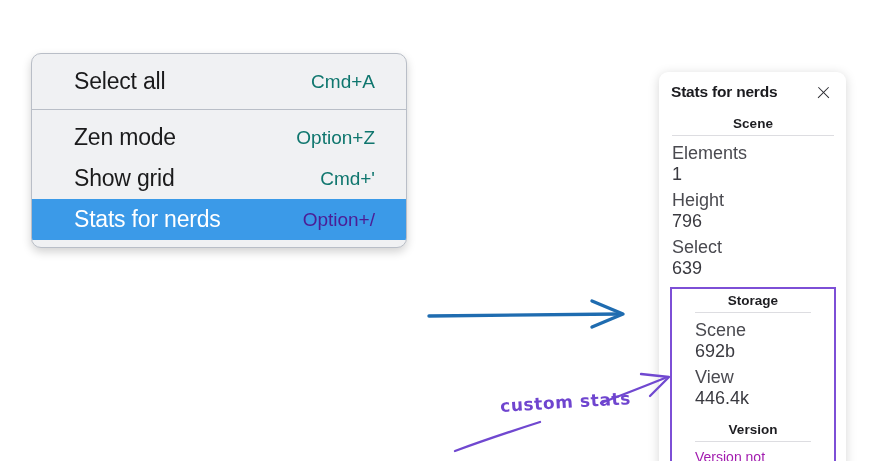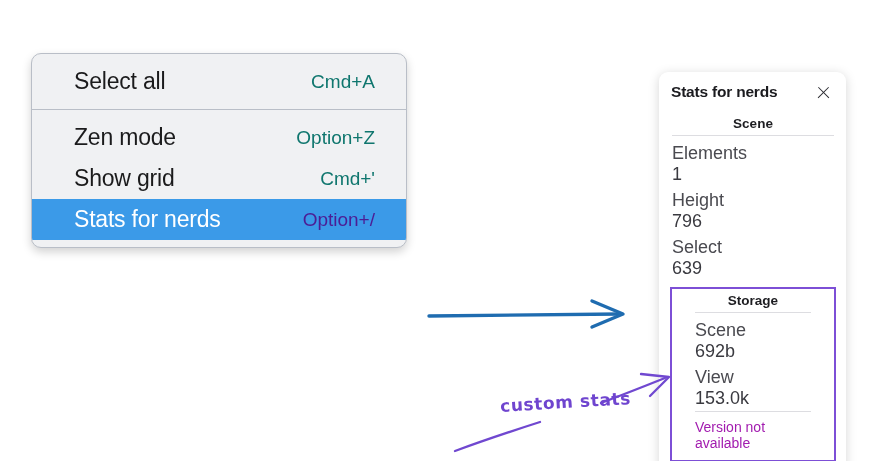--- a/index.html
+++ b/index.html
@@ -226,25 +226,26 @@
   <div class="sp-highlight">
     <div>
       <div class="sp-section-title">Storage</div>
       <div class="sp-divider"></div>
       <div class="sp-row">
         <span>Scene</span>
         <span class="sp-val">692b</span>
       </div>
       <div class="sp-row">
         <span>View</span>
-        <span class="sp-val">153.0k</span>
+        <span class="sp-val">446.4k</span>
       </div>
     </div>
 
     <div>
+      <div class="sp-section-title" style="padding-top:11px">Version</div>
       <div class="sp-divider"></div>
       <div class="sp-plain">Version not available</div>
     </div>
   </div>
 
 </div>
 
 <svg class="anno-svg" viewBox="0 0 873 461">
 
   <g>

